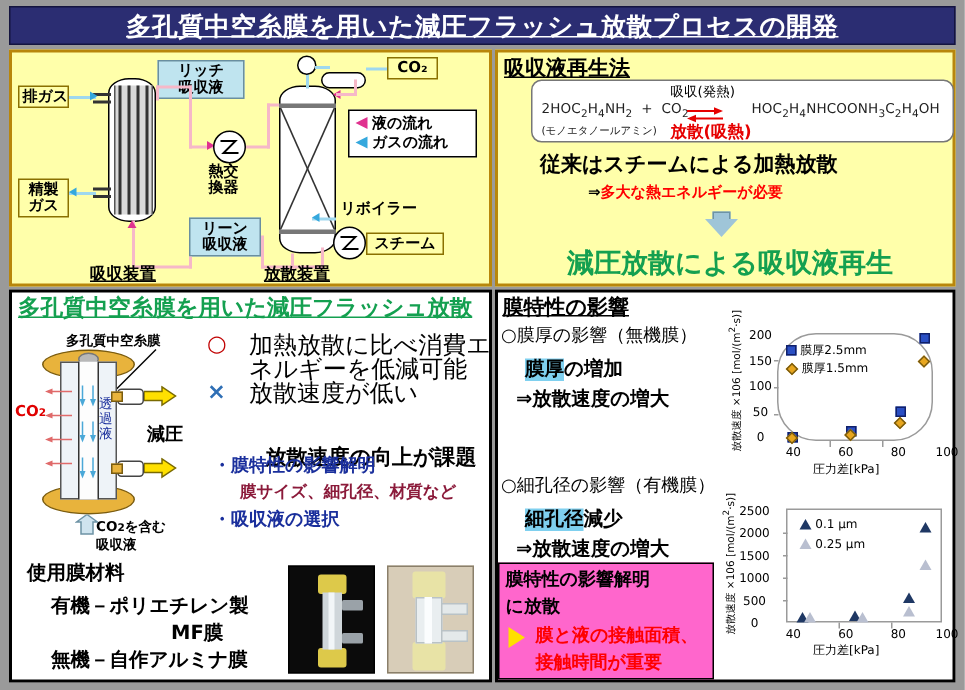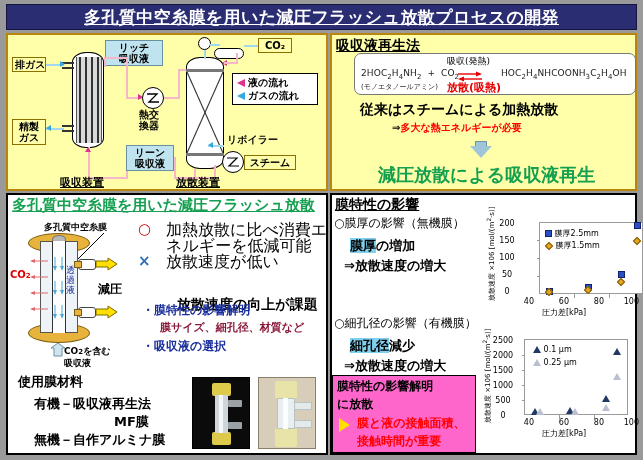--- a/index.html
+++ b/index.html
@@ -355,21 +355,21 @@
     <div class="bl-item" style="left:158px;top:44px;">ネルギーを低減可能</div>
     <div class="mark-x" style="left:130px;top:59px;">×</div>
     <div class="bl-item" style="left:158px;top:60px;">放散速度が低い</div>
 
     <div class="bl-big" style="left:136px;top:101px;margin-left:33px;">放散速度の向上が課題</div>
     <div class="bl-blue" style="left:134px;top:107px;">・膜特性の影響解明</div>
     <div class="bl-dark" style="left:152px;top:125px;">膜サイズ、細孔径、材質など</div>
     <div class="bl-blue" style="left:134px;top:143px;">・吸収液の選択</div>
 
     <div class="mat" style="left:10px;top:178px;">使用膜材料</div>
-    <div class="mat" style="left:26px;top:200px;">有機－吸収液再生法</div>
+    <div class="mat" style="left:26px;top:200px;">有機－ポリエチレン製</div>
     <div class="mat" style="left:106px;top:218px;">MF膜</div>
     <div class="mat" style="left:26px;top:236px;">無機－自作アルミナ膜</div>
 
     <div class="photo" style="left:184px;top:182px;width:58px;height:72px;background:#0b0b0b;border:1px solid #000;">
       <div style="position:absolute;left:19px;top:5px;width:19px;height:13px;background:#ddc94a;border-radius:2px;"></div>
       <div style="position:absolute;left:19px;top:54px;width:19px;height:13px;background:#ddc94a;border-radius:2px;"></div>
       <div style="position:absolute;left:22px;top:17px;width:13px;height:38px;background:#cfd6da;"></div>
       <div style="position:absolute;left:26px;top:17px;width:4px;height:38px;background:#f2f6f8;"></div>
       <div style="position:absolute;left:35px;top:22px;width:14px;height:7px;background:#9aa2a8;border-radius:1px;"></div>
       <div style="position:absolute;left:35px;top:44px;width:14px;height:7px;background:#9aa2a8;border-radius:1px;"></div>
@@ -394,21 +394,21 @@
     <div style="position:absolute;left:12px;top:62px;font-size:13px;font-weight:bold;color:#000;white-space:nowrap;">⇒放散速度の増大</div>
 
     <div class="chart" style="left:146px;top:14px;width:158px;height:108px;">
       <div class="ytitle" style="left:8px;top:92px;">放散速度 ×10<tspan>6</tspan> [mol/(m<sup>2</sup>·s)]</div>
       <div class="ytick" style="left:16px;top:10px;width:26px;">200</div>
       <div class="ytick" style="left:16px;top:27px;width:26px;">150</div>
       <div class="ytick" style="left:16px;top:44px;width:26px;">100</div>
       <div class="ytick" style="left:16px;top:61px;width:26px;">50</div>
       <div class="ytick" style="left:16px;top:78px;width:26px;">0</div>
 
-      <div class="plot" style="left:61px;top:13px;width:104px;height:72px;">
+      <div class="plot" style="left:40px;top:13px;width:104px;height:72px;border-radius:26px;">
         <div class="tickm" style="left:-3px;top:17px;width:3px;height:1px;"></div>
         <div class="tickm" style="left:-3px;top:35px;width:3px;height:1px;"></div>
         <div class="tickm" style="left:-3px;top:53px;width:3px;height:1px;"></div>
         <div class="tickm" style="left:34px;top:71px;width:1px;height:4px;"></div>
         <div class="tickm" style="left:69px;top:71px;width:1px;height:4px;"></div>
 
         <div class="lgd" style="left:5px;top:6px;">
           <div>
             <span class="pt sq" style="position:relative;display:inline-block;width:7px;height:7px;top:1px;"></span>
             <span>膜厚2.5mm</span>

